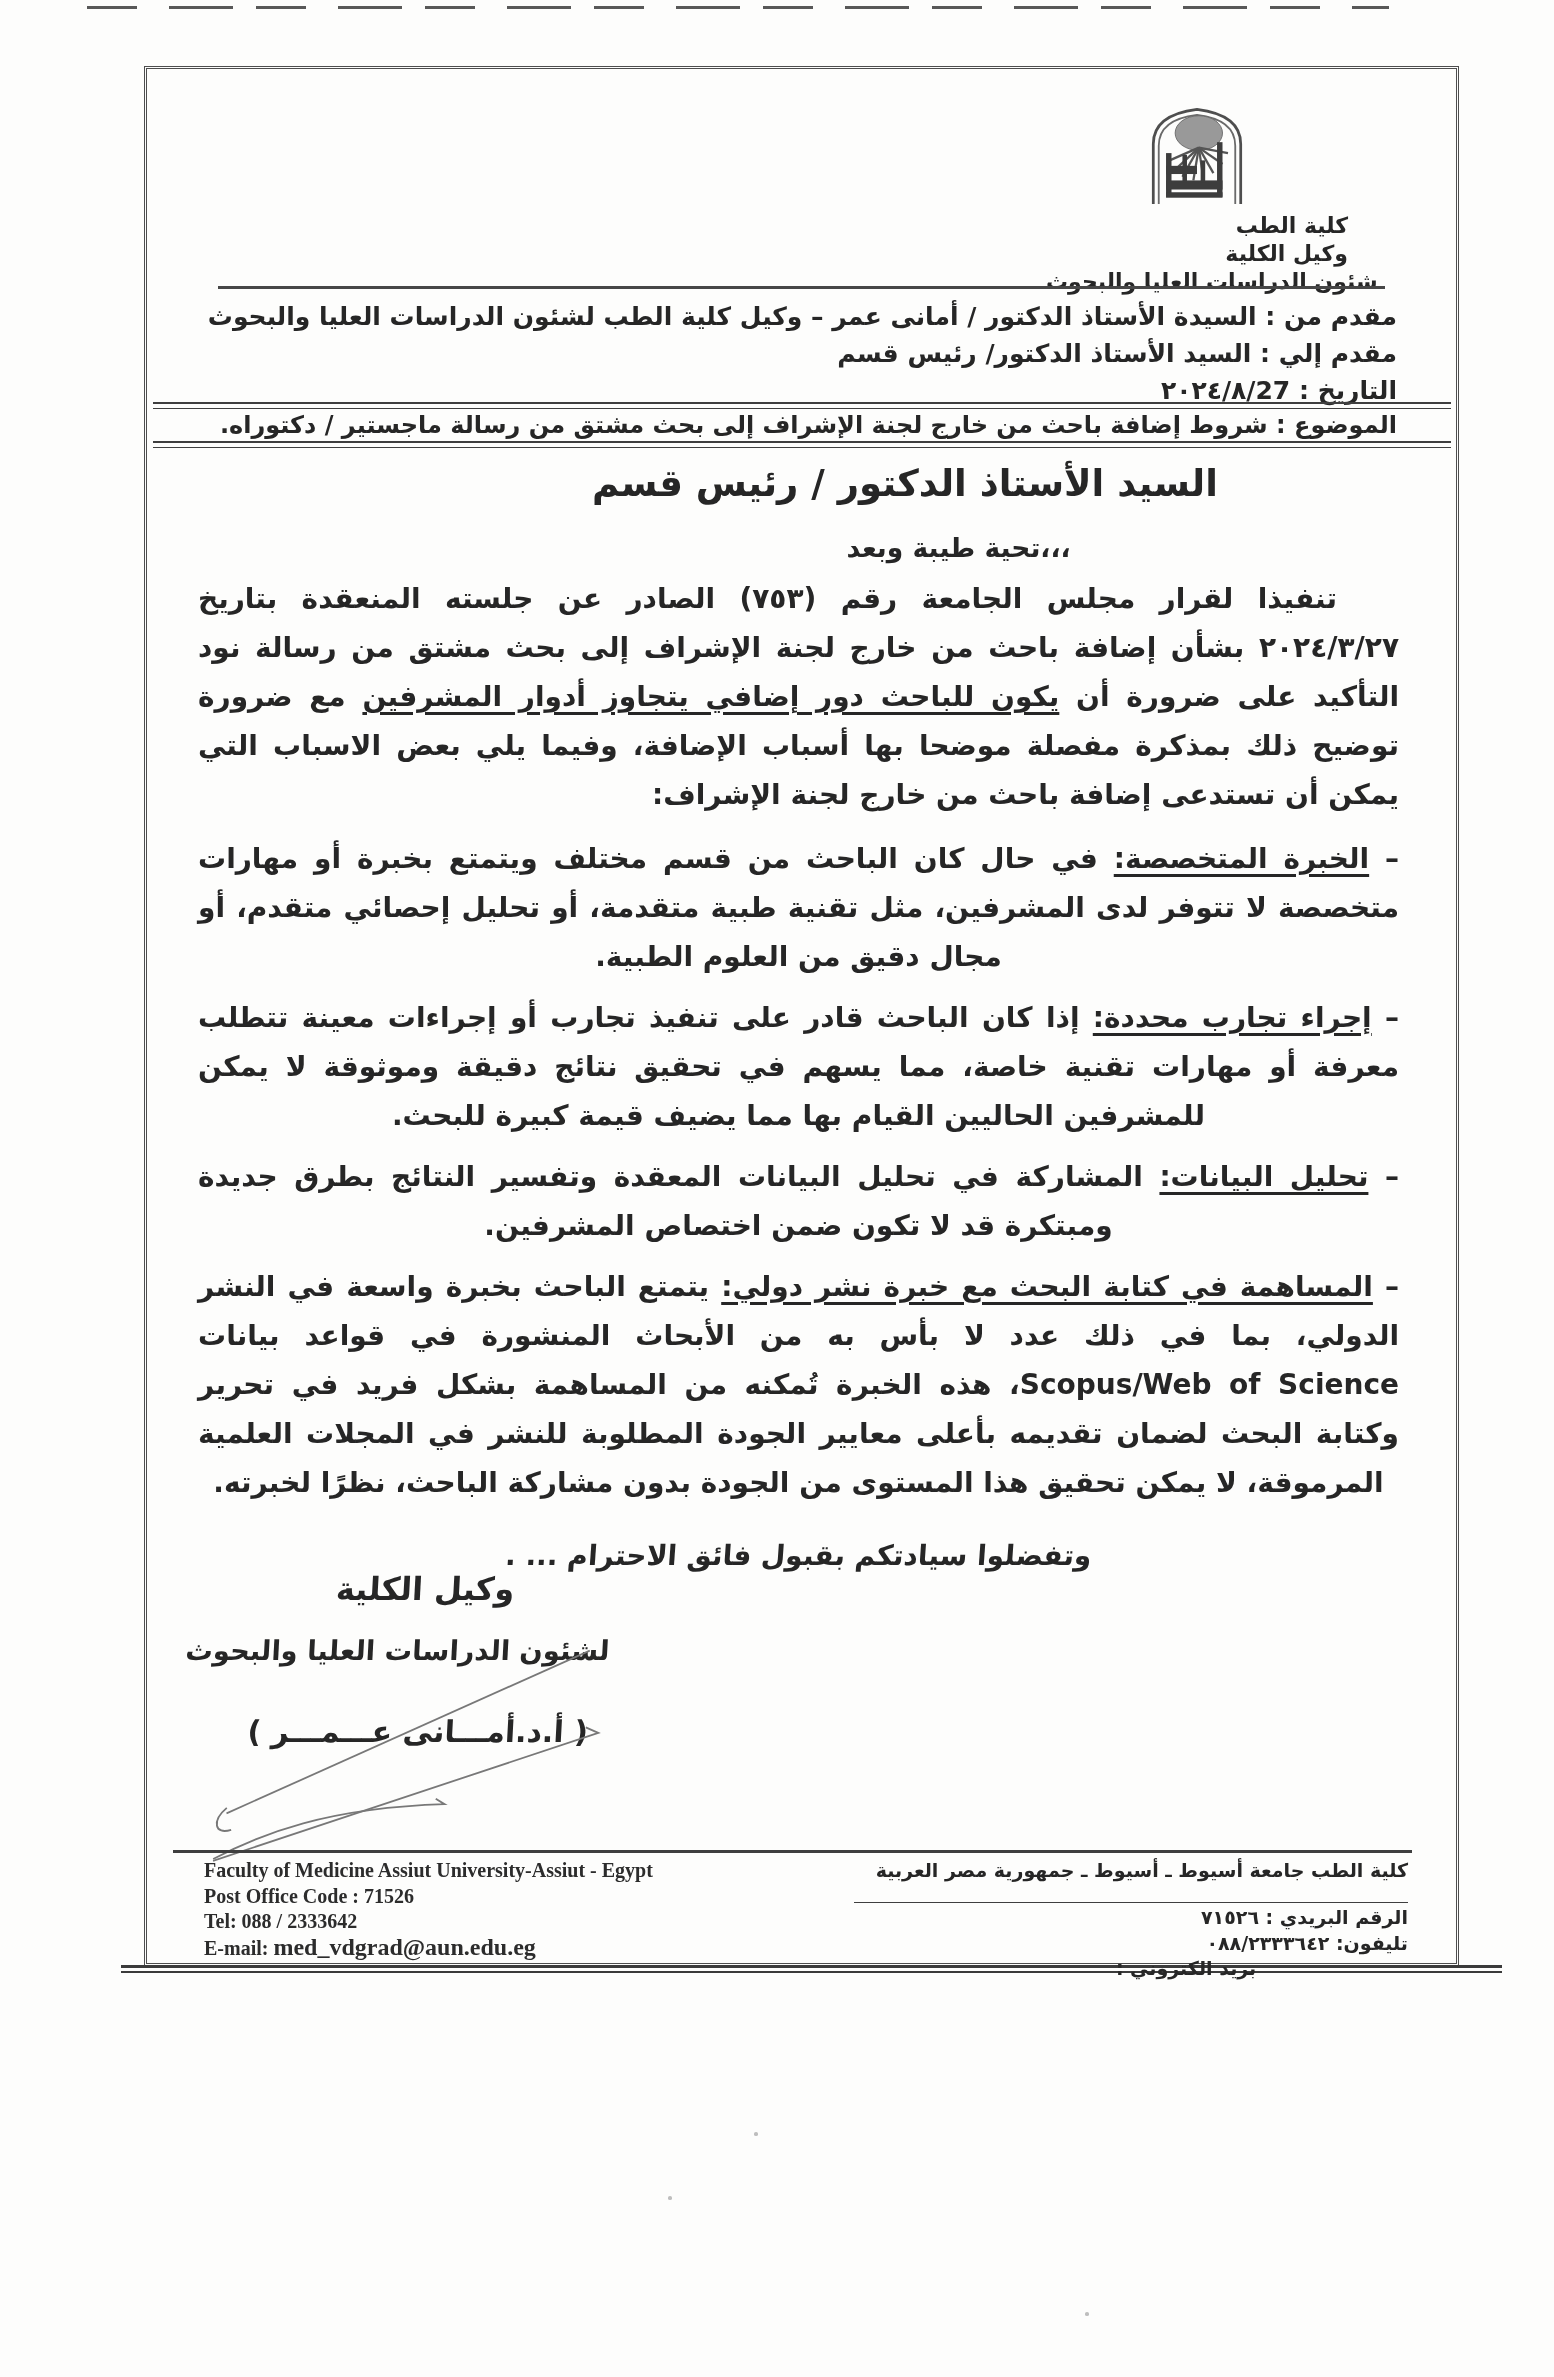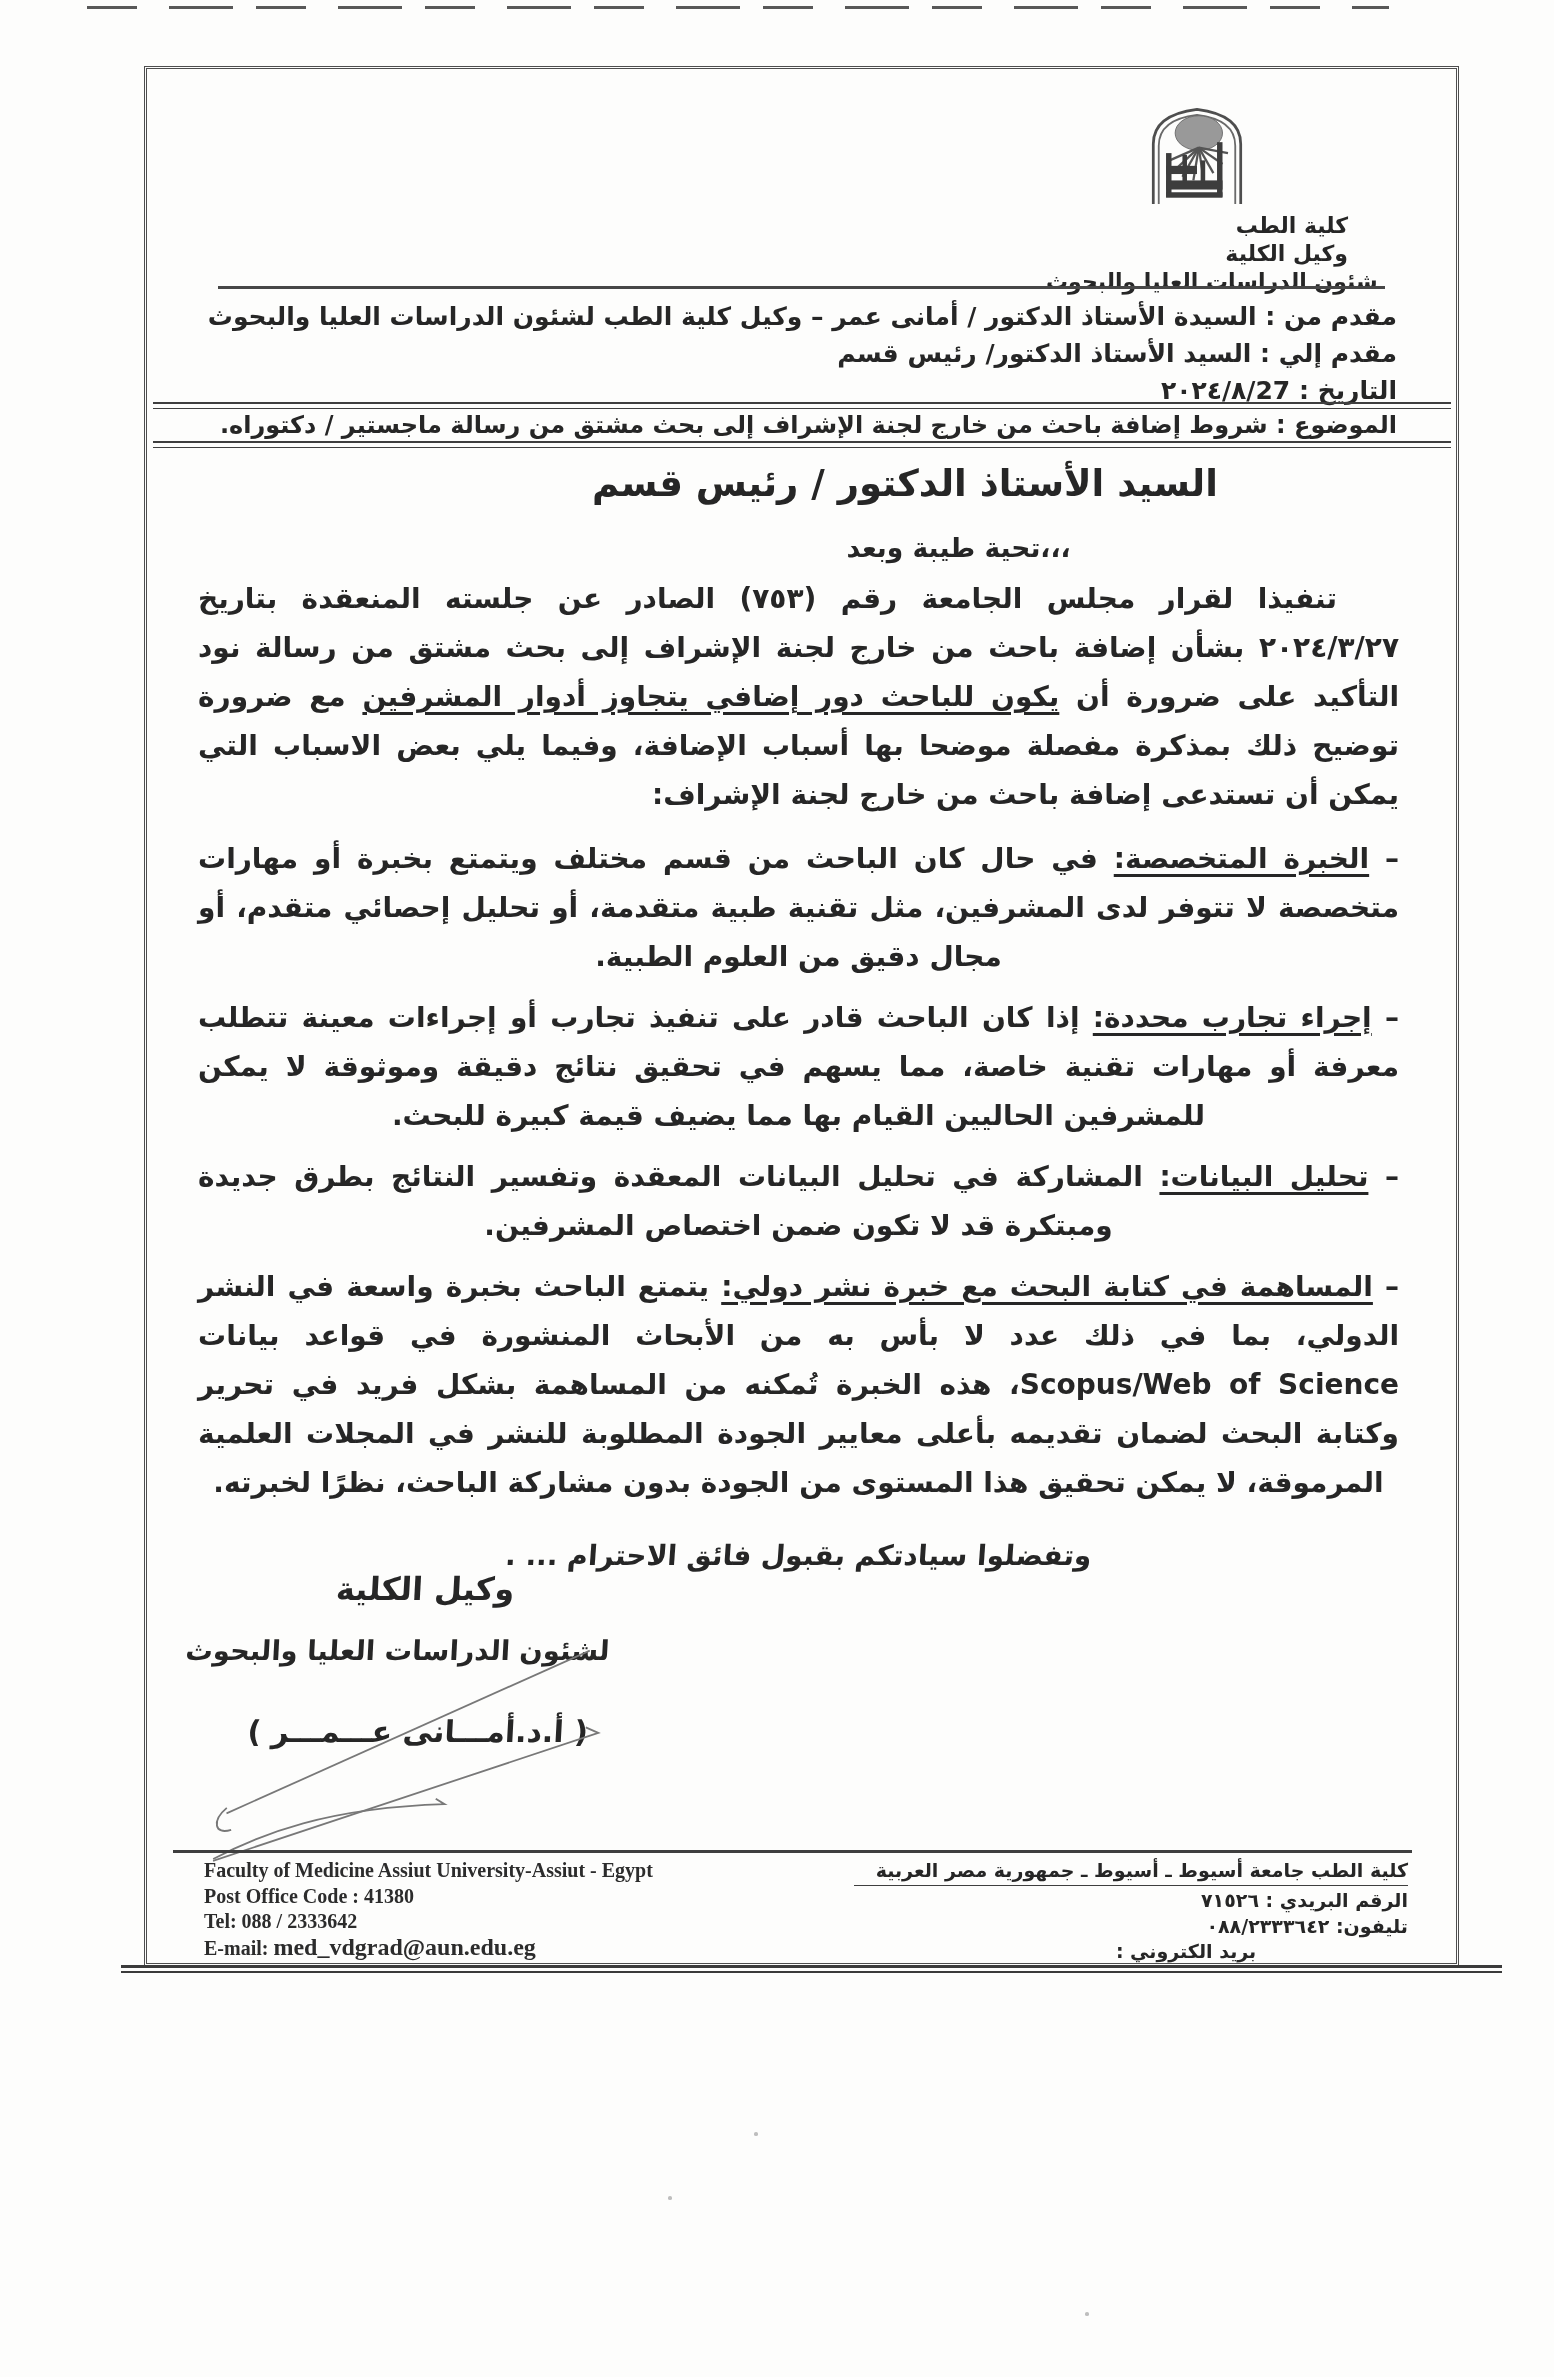--- a/index.html
+++ b/index.html
@@ -75,21 +75,21 @@
   .scrawl { position: absolute; left: -27.4px; top: 55px; pointer-events: none; }
 
   
   .footer-rule { position: absolute; top: 1781px; left: 25.6px; right: 44px; height: 2.7px; background: #3f3f3f; }
   .footer { position: absolute; top: 1789px; left: 57px; right: 48px; display: flex; justify-content: space-between; }
   .f-left { width: 47%; font-family: "Liberation Serif", "DejaVu Serif", serif; font-weight: bold;
             font-size: 20px; line-height: 25.6px; color: #2c2c2c; }
   .f-left .email { font-size: 20px; }
   .f-left .email-addr { font-size: 24px; }
   .f-right { width: 46%; direction: rtl; text-align: right; font-weight: bold; font-size: 19px; line-height: 25.6px; }
-  .f-right .underlined { border-bottom: 1.8px solid #3f3f3f; padding-bottom: 1px; margin-bottom: 2.7px; }
+  .f-right .underlined { border-bottom: 1.8px solid #3f3f3f; padding-bottom: 18px; margin-bottom: 2.7px; }
   .f-right .email-line { padding-left: 110px; text-align: center; }
 </style>
 </head>
 <body>
 
 <div class="page">
 
   <div class="scan-top"></div>
 
   <div class="frame">
@@ -178,21 +178,21 @@
           <path d="M18 256 C70 228 140 200 268 196 L258 190"></path>
           <path d="M30 200 c-16 14 -12 30 6 24"></path>
         </g>
       </svg>
     </div>
 
     <div class="footer-rule"></div>
     <div class="footer">
       <div class="f-left">
         <div>Faculty of Medicine Assiut University-Assiut - Egypt</div>
-        <div>Post Office Code : 41380</div>
+        <div>Post Office Code : 71526</div>
         <div>Tel: 088 / 2333642</div>
         <div class="email">
           <span>E-mail:</span>
           <span class="email-addr">med_vdgrad@aun.edu.eg</span>
         </div>
       </div>
       <div class="f-right">
         <div class="underlined">كلية الطب جامعة أسيوط ـ أسيوط ـ جمهورية مصر العربية</div>
         <div>الرقم البريدي : ٧١٥٢٦</div>
         <div>تليفون: ٠٨٨/٢٣٣٣٦٤٢</div>

